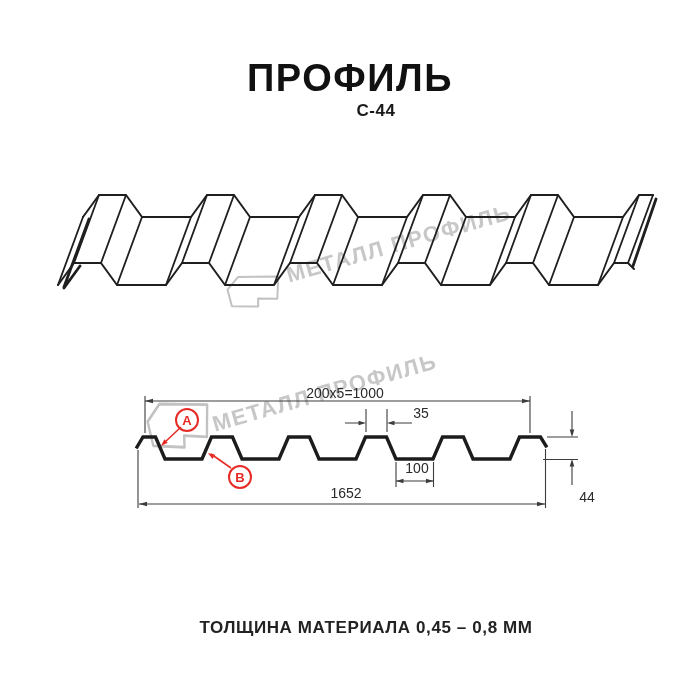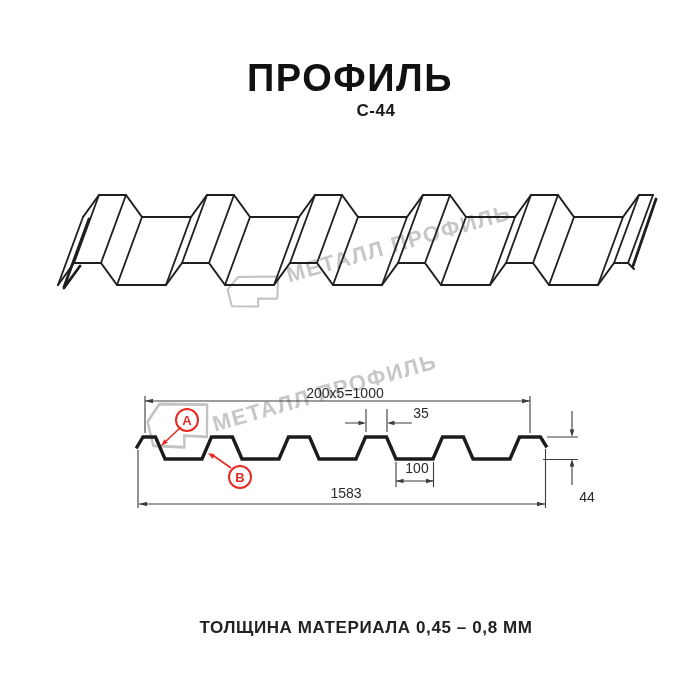--- a/index.html
+++ b/index.html
@@ -93,21 +93,21 @@
       </g>
     </g>
   </svg>
 
   <div class="abs" id="title">ПРОФИЛЬ</div>
   <div class="abs" id="model">С-44</div>
 
   <div class="abs dim-label" style="left:345px;top:393px;">200x5=1000</div>
   <div class="abs dim-label" style="left:407px;top:413px;margin-left:14px;">35</div>
   <div class="abs dim-label" style="left:587px;top:449px;margin-top:48px;">44</div>
-  <div class="abs dim-label" style="left:346px;top:493px;">1583</div>
+  <div class="abs dim-label" style="left:346px;top:493px;">1652</div>
   <div class="abs dim-label" style="left:417px;top:468px;">100</div>
 
   <div class="abs callout" id="label-a">
     <span>A</span>
   </div>
   <div class="abs callout" id="label-b">
     <span>B</span>
   </div>
 
   <div class="abs" id="footer-note">ТОЛЩИНА МАТЕРИАЛА 0,45 – 0,8 ММ</div>

